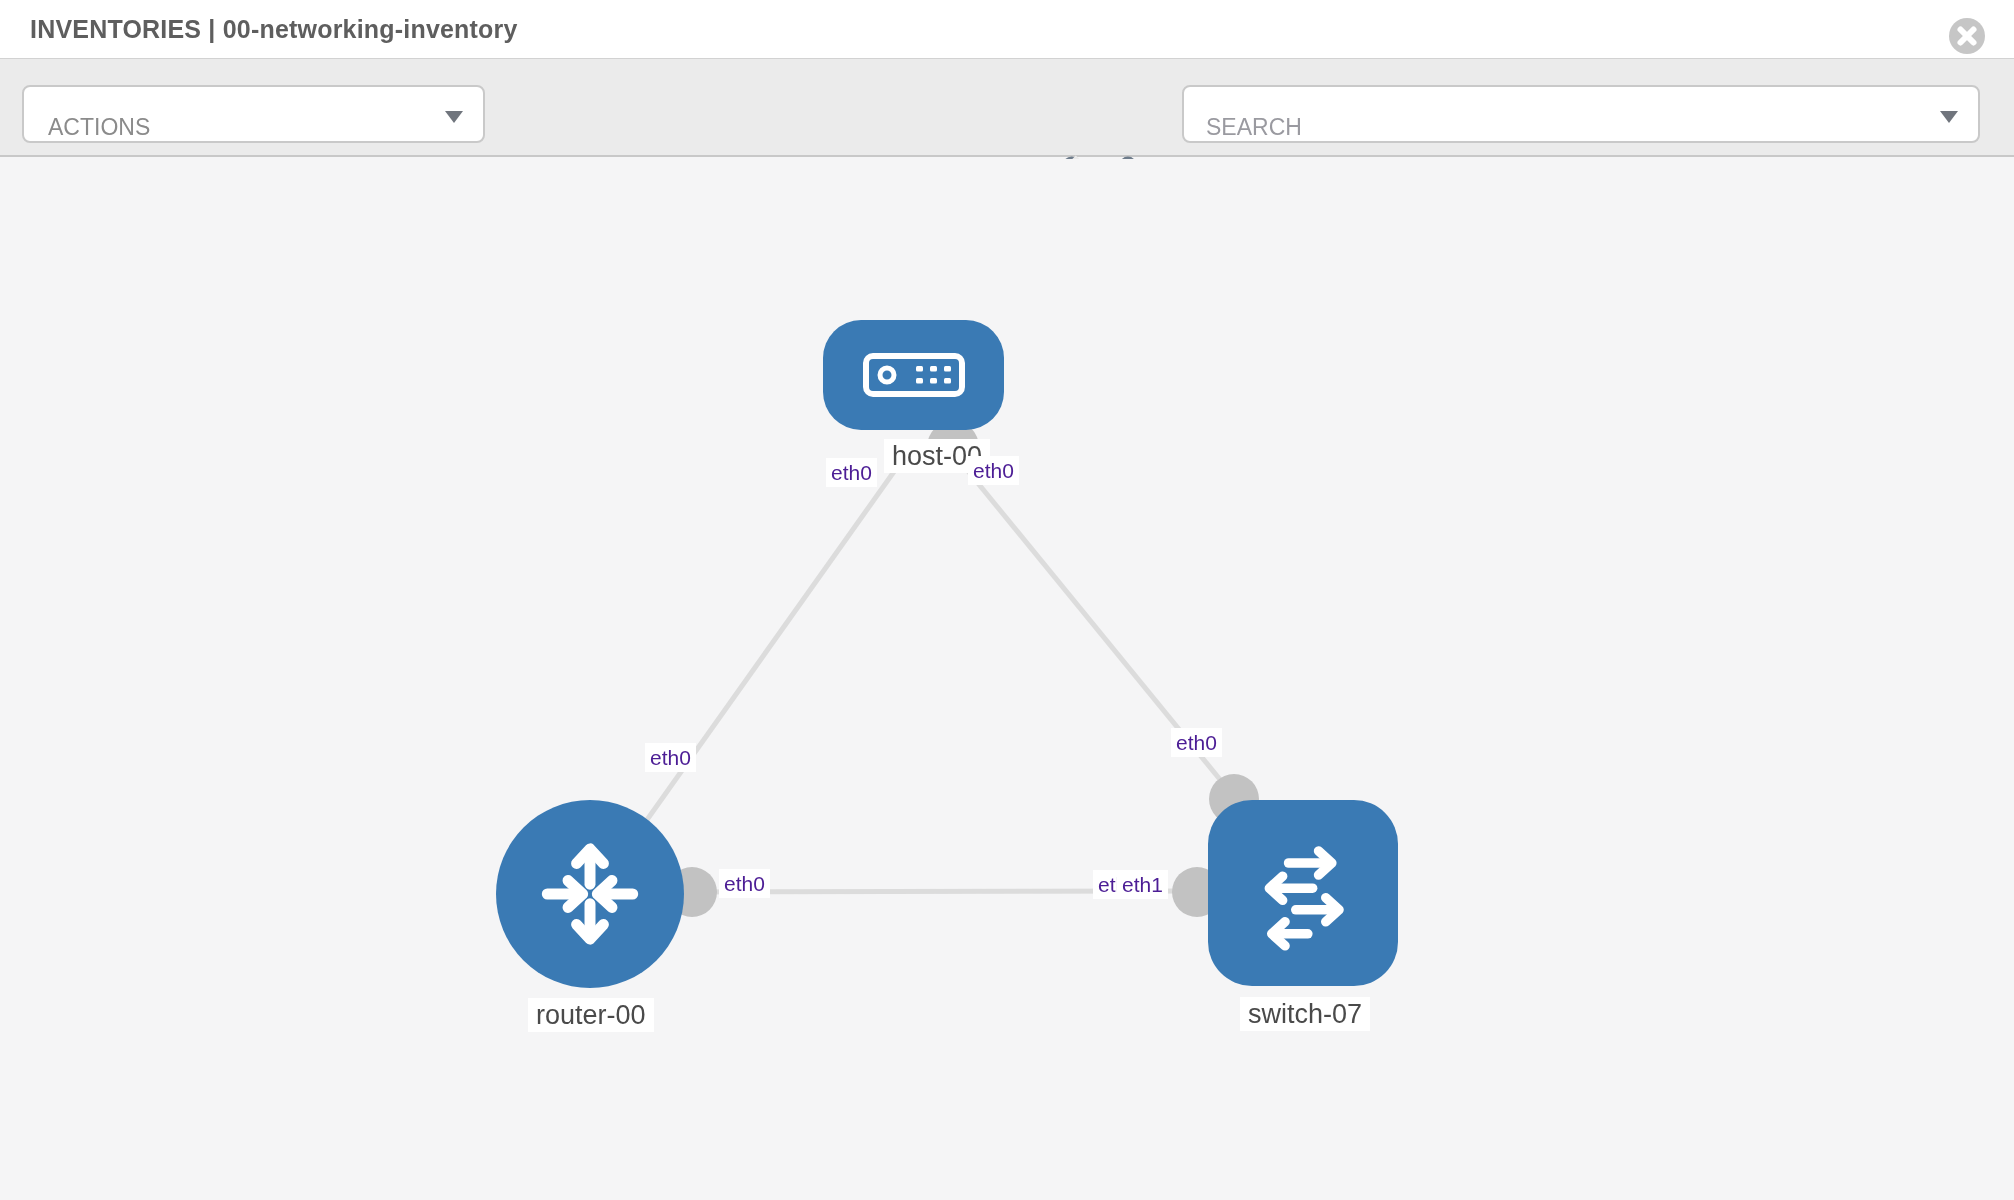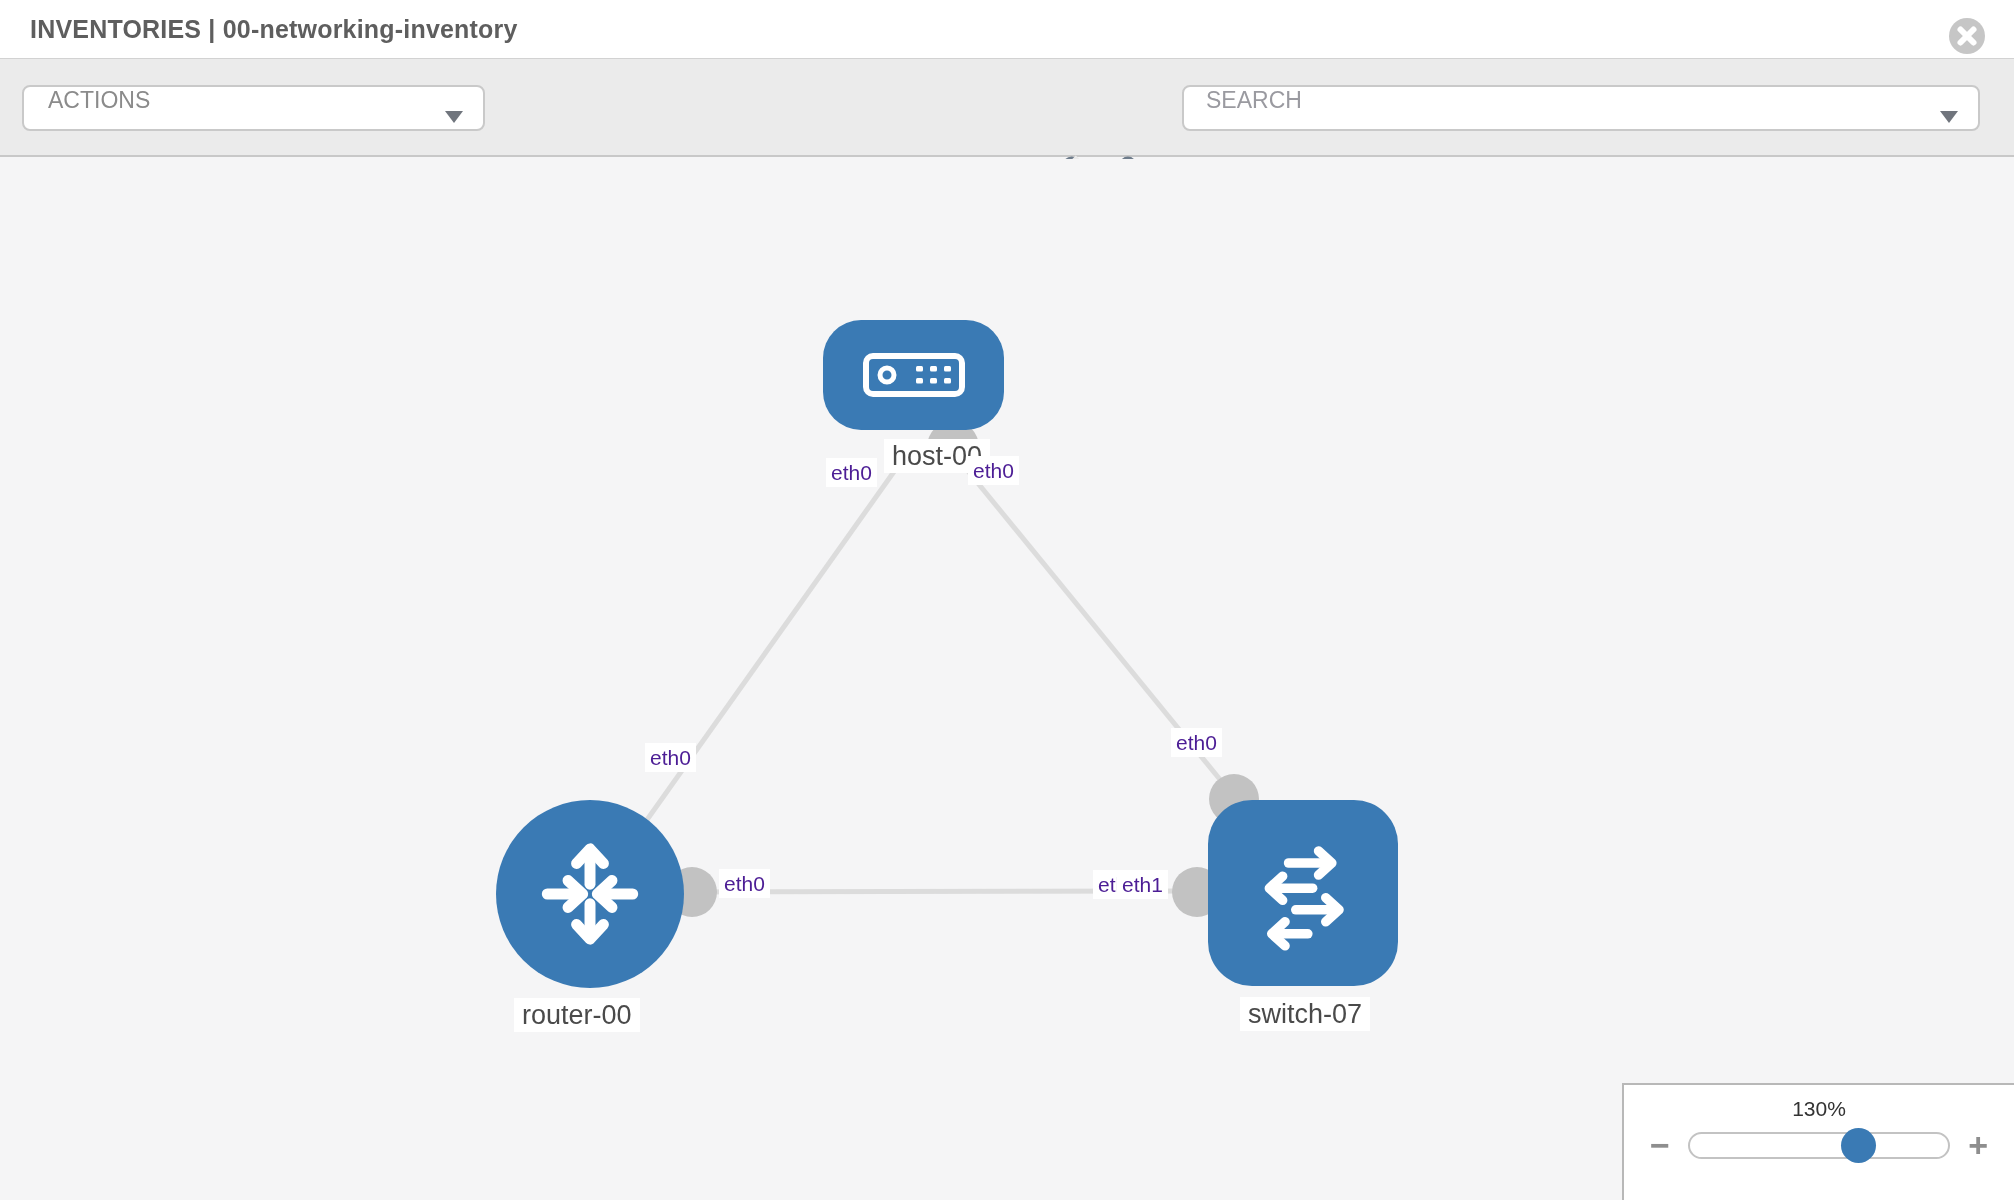--- a/index.html
+++ b/index.html
@@ -12,23 +12,23 @@
          background:#ffffff; border-bottom:2px solid #d2d2d2;
          display:flex; align-items:center; }
   .hdr h1 { margin-left:30px; font-size:25px; font-weight:bold; color:#5e5e5e; letter-spacing:.2px; }
   .close-btn { position:absolute; right:28px; top:17px; width:38px; height:38px;
                border:none; background:transparent; cursor:pointer; }
 
   
   .toolbar { position:absolute; left:0; top:59px; width:100%; height:98px;
              background:#ebebeb; border-bottom:2px solid #c8c8c8;
              display:flex; align-items:center; }
-  .select { position:absolute; top:26px; height:46px; background:#ffffff;
+  .select { position:absolute; top:26px; height:58px; background:#ffffff;
             border:2px solid #c9c9c9; border-radius:8px;
-            display:flex; align-items:flex-start; cursor:pointer; }
+            display:flex; align-items:flex-end; cursor:pointer; }
   .select.actions { left:22px; width:463px; }
   .select.actions .sel-label { margin-left:24px; font-size:23px; color:#8b8b8b; }
   .select.search { left:1182px; width:798px; }
   .caret { position:absolute; right:20px; top:24px; width:0; height:0;
            border-left:9px solid transparent; border-right:9px solid transparent;
            border-top:12px solid #70757d; }
   .search-input { border:none; outline:none; margin-left:22px; width:700px;
                   font-size:23px; color:#1d4ed8; background:transparent;
                   font-family:"Liberation Sans", sans-serif; }
   .search-input::placeholder { color:#9a9aa0; opacity:1; }
@@ -165,36 +165,26 @@
           <polyline points="33,36 22,46 33,56"></polyline>
           <line x1="44" y1="64" x2="78" y2="64"></line>
           <polyline points="69,54 80,64 69,74"></polyline>
           <line x1="54" y1="84" x2="26" y2="84"></line>
           <polyline points="35,74 24,84 35,94"></polyline>
         </g>
       </svg>
     </div>
 
     <div class="node-label" style="left:884px; top:280px;">host-00</div>
-    <div class="node-label" style="left:514px; top:839px;text-align:center;">router-00</div>
+    <div class="node-label" style="left:528px; top:839px;text-align:center;">router-00</div>
     <div class="node-label" style="left:1240px; top:838px;">switch-07</div>
 
     <div class="chip" style="left:826px; top:299px;">eth0</div>
     <div class="chip" style="left:968px; top:297px;">eth0</div>
     <div class="chip" style="left:645px; top:584px;">eth0</div>
     <div class="chip" style="left:1171px; top:569px;">eth0</div>
     <div class="chip" style="left:719px; top:710px;">eth0</div>
     <div class="chip" style="left:1093px; top:711px;">eth0</div>
     <div class="chip front" style="left:1117px; top:711px;">eth1</div>
   </div>
 
-  <div class="zoom-panel">
-    <div class="zoom-value">130%</div>
-    <div class="zoom-row">
-      <button class="zoom-btn">−</button>
-      <div class="slider">
-        <div class="knob"></div>
-      </div>
-      <button class="zoom-btn">+</button>
-    </div>
-  </div>
 
 </div>
 
 </body></html>

